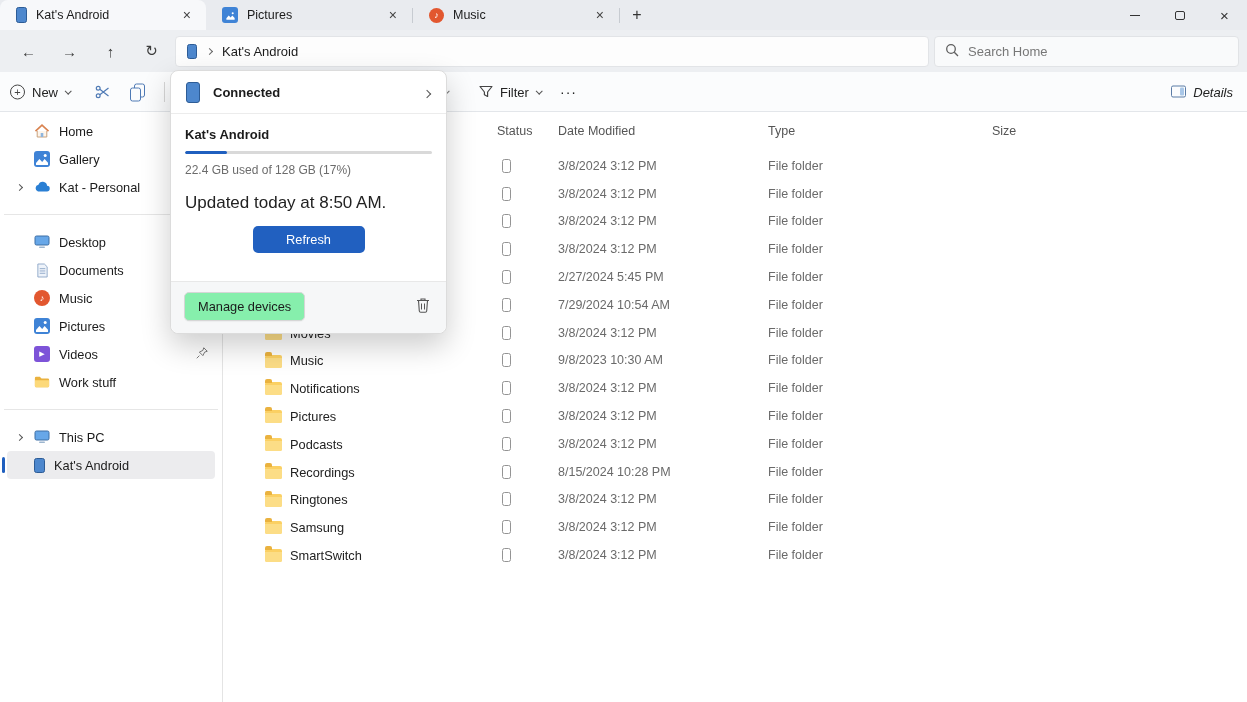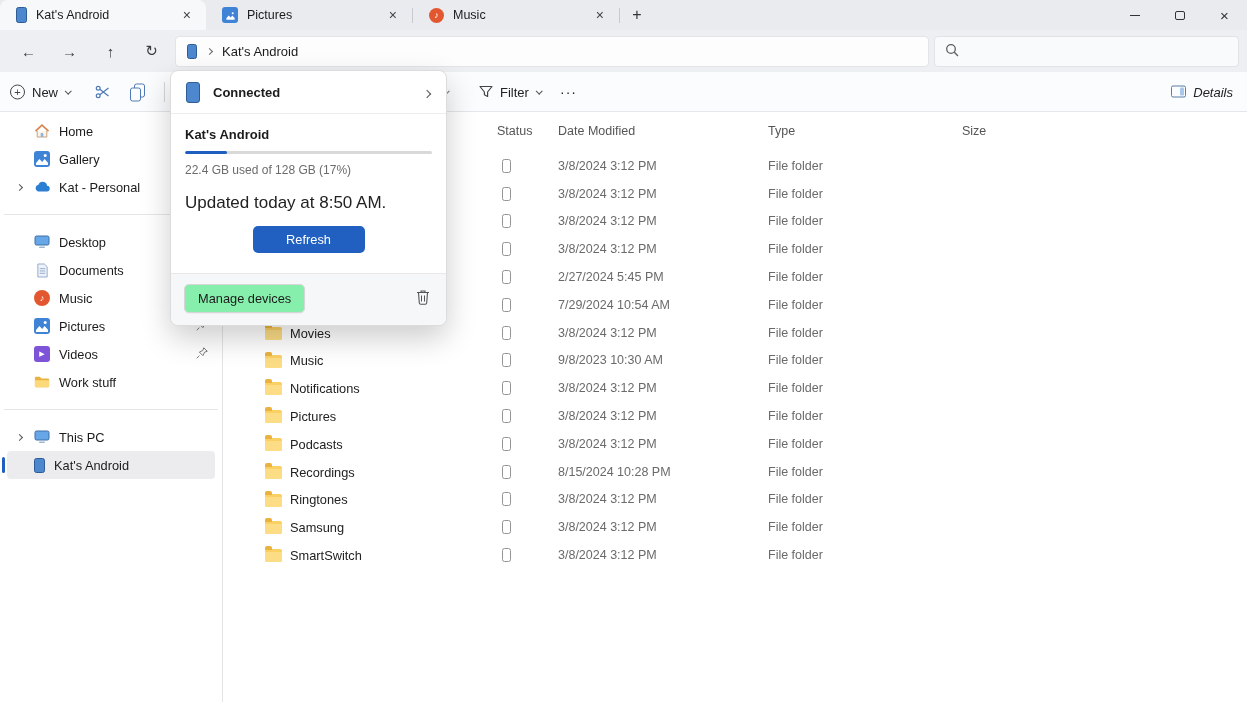--- a/index.html
+++ b/index.html
@@ -80,21 +80,21 @@
                          border-radius:2px; background:#1f5fbf; }
   .si .pin { margin-left:auto; }
   .sdiv { height:1px; background:#e6e6e6; margin:13px 4px; }
   .sicon { width:16px; height:16px; flex:0 0 auto; display:flex; align-items:center; justify-content:center; }
 
   
   .content { position:absolute; left:223px; top:112px; right:0; bottom:0; background:#fff; }
   .headers { position:absolute; top:6px; left:0; right:0; height:26px; }
   .hcell { position:absolute; top:0; height:26px; display:flex; align-items:center;
            font-size:12.5px; color:#555; }
-  .h-status { left:274px; } .h-date { left:335px; } .h-type { left:545px; } .h-size { left:739px; }
+  .h-status { left:274px; } .h-date { left:335px; } .h-type { left:545px; } .h-size { left:769px; }
   .rows { position:absolute; top:40px; left:0; right:0; }
   .row { position:relative; height:27.8px; }
   .row .ficon { position:absolute; left:42px; top:8px; width:17px; height:13px;
                 background:#fbd063; border-radius:2px; }
   .row .ficon::before { content:""; position:absolute; top:-3px; left:0; width:7px; height:4px;
                         background:#eab23f; border-radius:2px 2px 0 0; }
   .row .ficon::after { content:""; position:absolute; left:0; right:0; top:3px; bottom:0;
                        background:#fcdd86; border-radius:0 0 2px 2px; }
   .row .c-name { position:absolute; left:67px; top:50%; transform:translateY(-50%); font-size:12.8px; color:#222; }
   .row .c-status { position:absolute; left:279px; top:50%; transform:translateY(-50%); }
@@ -107,21 +107,21 @@
            border:1px solid #dcdcdc; border-radius:8px; box-shadow:0 12px 30px rgba(0,0,0,.20); }
   .pop-head { height:42px; display:flex; align-items:center; gap:13px; padding:0 16px 0 15px; }
   .pop-head .phlabel { font-weight:bold; font-size:13px; }
   .pop-head .chslot { margin-left:auto; color:#555; }
   .pop-body { border-top:1px solid #ececec; padding:13px 14px 16px; }
   .dev-name { font-weight:bold; font-size:13px; margin-bottom:9px; }
   .pbar { height:3px; background:#d9d9d9; border-radius:2px; margin-bottom:9px; overflow:hidden; }
   .pbar-fill { height:100%; background:#1f5fbf; border-radius:2px; width:17%; }
   .storage { font-size:12px; color:#6c6c6c; margin-bottom:16px; }
   .updated { font-size:17px; text-align:left; margin-bottom:13px; color:#222; }
-  .refresh-btn { display:block; margin:4px auto; width:112px; height:27px; background:#2160c0; color:#fff;
+  .refresh-btn { display:block; margin:12px auto; width:112px; height:27px; background:#2160c0; color:#fff;
                  border:none; border-radius:5px; font-family:inherit; font-size:12.8px; }
   .pop-foot { background:#f6f7f8; border-top:1px solid #e8e8e8; border-radius:0 0 8px 8px;
               padding:10px 16px 12px 13px; display:flex; align-items:center; justify-content:space-between; }
   .manage-btn { background:#86efac; border:1px solid #d6d6d6; border-radius:5px; padding:6px 13px;
                 font-family:inherit; font-size:12.8px; color:#1b1b1b; box-shadow:0 1px 1px rgba(0,0,0,.04); }
 </style>
 </head>
 <body>
 
 <div class="titlebar">
@@ -169,20 +169,21 @@
     <span class="cv cv-right cv-sm" style="color:#666;border-color:#666;"></span>
     <span>Kat's Android</span>
   </div>
   <div class="searchbox">
     <span>
       <svg width="14" height="14" viewBox="0 0 14 14">
           <circle cx="6" cy="6" r="4.3" fill="none" stroke="#5f5f5f" stroke-width="1.3"></circle>
           <path d="M9.3 9.3L13 13" stroke="#5f5f5f" stroke-width="1.3"></path>
         </svg>
     </span>
+    <input type="text" placeholder="Search Home" style="">
   </div>
 </div>
 
 <div class="toolbar">
   <div class="tb" style="left:10px;">
     <span class="ic-plus-circle">+</span>
     <span>New</span>
     <span class="cv cv-down cv-sm"></span>
   </div>
   <div class="tb" style="left:95px;">

